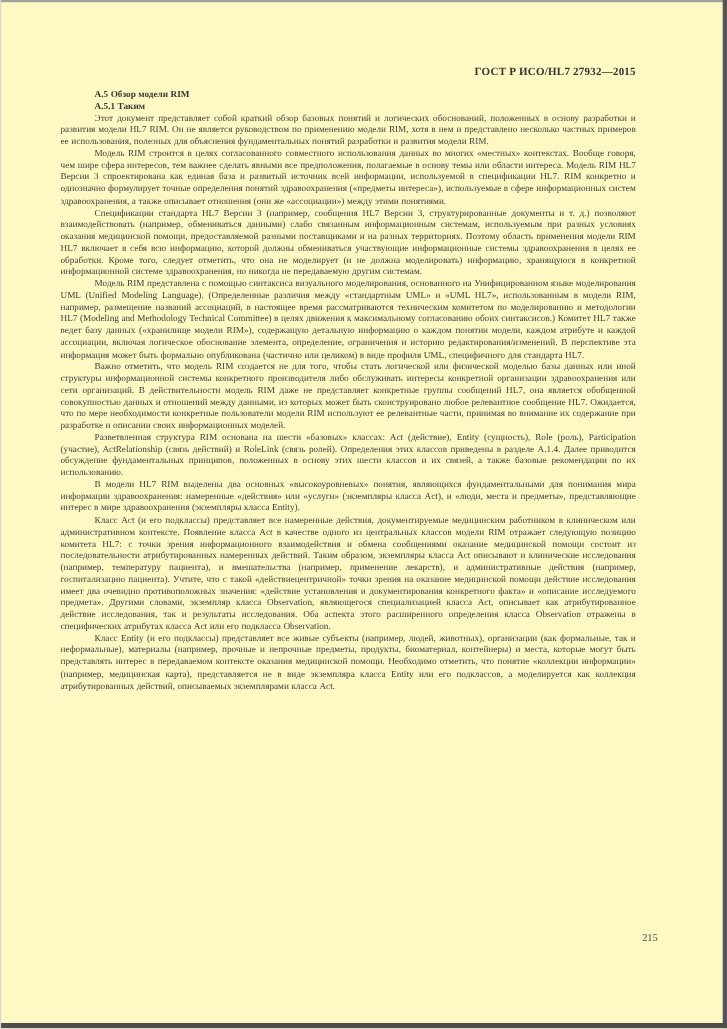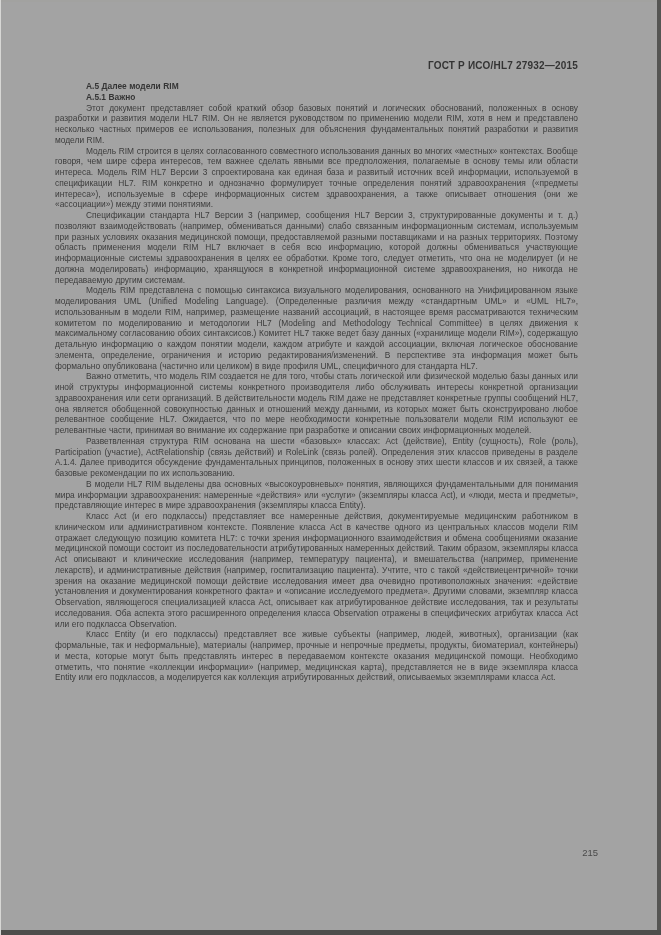--- a/index.html
+++ b/index.html
@@ -4,23 +4,23 @@
 <style>
   html, body {
     margin: 0;
     padding: 0;
     background: #efefed;
   }
   .page {
     position: relative;
     width: 661px;
     height: 935px;
-    background: #a3a3a3;
+    background: #fef9c3;
     overflow: hidden;
-    font-family: Liberation Sans, sans-serif;
+    font-family: Liberation Serif, serif;
     color: #3c3c3c;
   }
   
   .edge { position: absolute; }
   .edge-top    { top: 0; left: 0; right: 0; height: 2px; background: #a2a2a0; }
   .edge-right  { top: 0; right: 0; bottom: 0; width: 4px; background: #55555<!---->3; background: #555553; }
   .edge-bottom { left: 0; right: 0; bottom: 0; height: 5px; background: #4e4e4c; }
   .edge-left   { top: 0; left: 0; bottom: 0; width: 1px; background: #d7d7d5; }
 
   .running-header {
@@ -65,22 +65,22 @@
 <div class="page">
 
   <div class="edge edge-top"></div>
   <div class="edge edge-right"></div>
   <div class="edge edge-bottom"></div>
   <div class="edge edge-left"></div>
 
   <div class="running-header">ГОСТ Р ИСО/HL7 27932—2015</div>
 
   <div class="content">
-    <h2>А.5 Далее модели RIM</h2>
-    <h2>А.5.1 Важно</h2>
+    <h2>А.5 Обзор модели RIM</h2>
+    <h2>А.5.1 Таким</h2>
     <p>Этот документ представляет собой краткий обзор базовых понятий и логических обоснований, положенных в основу разработки и развития модели HL7 RIM. Он не является руководством по применению модели RIM, хотя в нем и представлено несколько частных примеров ее использования, полезных для объяснения фундаментальных понятий разработки и развития модели RIM.</p>
     <p>Модель RIM строится в целях согласованного совместного использования данных во многих «местных» контекстах. Вообще говоря, чем шире сфера интересов, тем важнее сделать явными все предположения, полагаемые в основу темы или области интереса. Модель RIM HL7 Версии 3 спроектирована как единая база и развитый источник всей информации, используемой в спецификации HL7. RIM конкретно и однозначно формулирует точные определения понятий здравоохранения («предметы интереса»), используемые в сфере информационных систем здравоохранения, а также описывает отношения (они же «ассоциации») между этими понятиями.</p>
     <p>Спецификации стандарта HL7 Версии 3 (например, сообщения HL7 Версии 3, структурированные документы и т. д.) позволяют взаимодействовать (например, обмениваться данными) слабо связанным информационным системам, используемым при разных условиях оказания медицинской помощи, предоставляемой разными поставщиками и на разных территориях. Поэтому область применения модели RIM HL7 включает в себя всю информацию, которой должны обмениваться участвующие информационные системы здравоохранения в целях ее обработки. Кроме того, следует отметить, что она не моделирует (и не должна моделировать) информацию, хранящуюся в конкретной информационной системе здравоохранения, но никогда не передаваемую другим системам.</p>
     <p>Модель RIM представлена с помощью синтаксиса визуального моделирования, основанного на Унифицированном языке моделирования UML (Unified Modeling Language). (Определенные различия между «стандартным UML» и «UML HL7», использованным в модели RIM, например, размещение названий ассоциаций, в настоящее время рассматриваются техническим комитетом по моделированию и методологии HL7 (Modeling and Methodology Technical Committee) в целях движения к максимальному согласованию обоих синтаксисов.) Комитет HL7 также ведет базу данных («хранилище модели RIM»), содержащую детальную информацию о каждом понятии модели, каждом атрибуте и каждой ассоциации, включая логическое обоснование элемента, определение, ограничения и историю редактирования/изменений. В перспективе эта информация может быть формально опубликована (частично или целиком) в виде профиля UML, специфичного для стандарта HL7.</p>
     <p>Важно отметить, что модель RIM создается не для того, чтобы стать логической или физической моделью базы данных или иной структуры информационной системы конкретного производителя либо обслуживать интересы конкретной организации здравоохранения или сети организаций. В действительности модель RIM даже не представляет конкретные группы сообщений HL7, она является обобщенной совокупностью данных и отношений между данными, из которых может быть сконструировано любое релевантное сообщение HL7. Ожидается, что по мере необходимости конкретные пользователи модели RIM используют ее релевантные части, принимая во внимание их содержание при разработке и описании своих информационных моделей.</p>
     <p>Разветвленная структура RIM основана на шести «базовых» классах: Act (действие), Entity (сущность), Role (роль), Participation (участие), ActRelationship (связь действий) и RoleLink (связь ролей). Определения этих классов приведены в разделе А.1.4. Далее приводится обсуждение фундаментальных принципов, положенных в основу этих шести классов и их связей, а также базовые рекомендации по их использованию.</p>
     <p>В модели HL7 RIM выделены два основных «высокоуровневых» понятия, являющихся фундаментальными для понимания мира информации здравоохранения: намеренные «действия» или «услуги» (экземпляры класса Act), и «люди, места и предметы», представляющие интерес в мире здравоохранения (экземпляры класса Entity).</p>
     <p>Класс Act (и его подклассы) представляет все намеренные действия, документируемые медицинским работником в клиническом или административном контексте. Появление класса Act в качестве одного из центральных классов модели RIM отражает следующую позицию комитета HL7: с точки зрения информационного взаимодействия и обмена сообщениями оказание медицинской помощи состоит из последовательности атрибутированных намеренных действий. Таким образом, экземпляры класса Act описывают и клинические исследования (например, температуру пациента), и вмешательства (например, применение лекарств), и административные действия (например, госпитализацию пациента). Учтите, что с такой «действиецентричной» точки зрения на оказание медицинской помощи действие исследования имеет два очевидно противоположных значения: «действие установления и документирования конкретного факта» и «описание исследуемого предмета». Другими словами, экземпляр класса Observation, являющегося специализацией класса Act, описывает как атрибутированное действие исследования, так и результаты исследования. Оба аспекта этого расширенного определения класса Observation отражены в специфических атрибутах класса Act или его подкласса Observation.</p>
     <p>Класс Entity (и его подклассы) представляет все живые субъекты (например, людей, животных), организации (как формальные, так и неформальные), материалы (например, прочные и непрочные предметы, продукты, биоматериал, контейнеры) и места, которые могут быть представлять интерес в передаваемом контексте оказания медицинской помощи. Необходимо отметить, что понятие «коллекции информации» (например, медицинская карта), представляется не в виде экземпляра класса Entity или его подклассов, а моделируется как коллекция атрибутированных действий, описываемых экземплярами класса Act.</p>
   </div>

